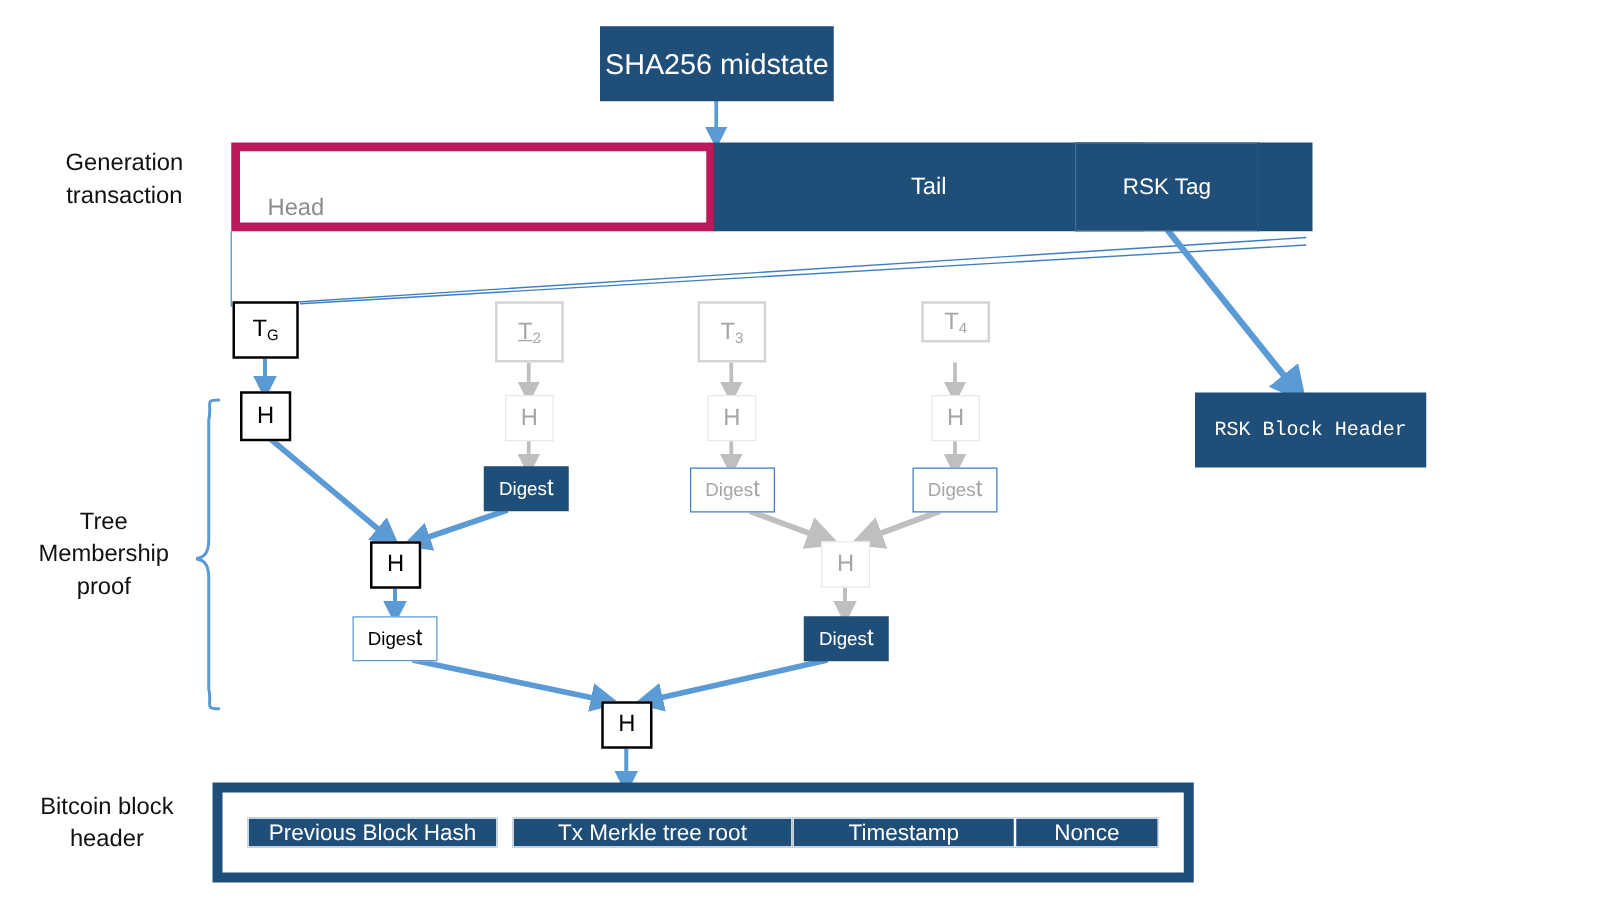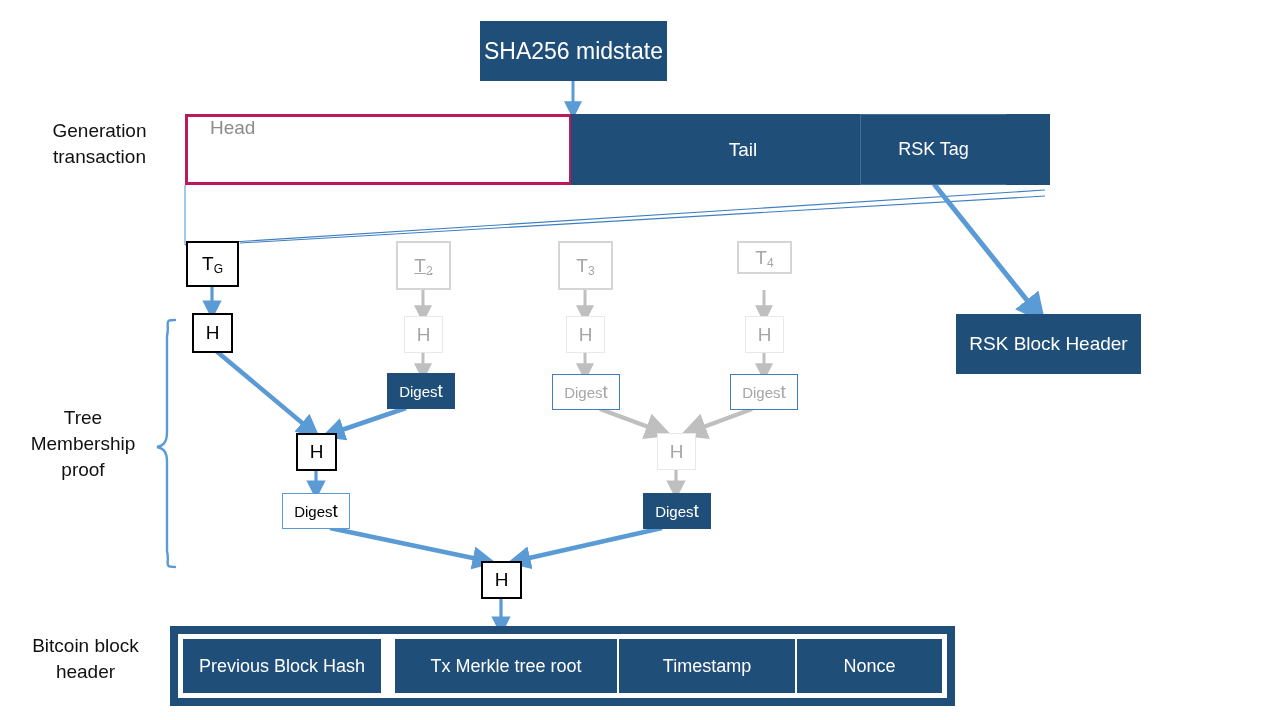--- a/index.html
+++ b/index.html
@@ -15,41 +15,41 @@
 
   .dark{background:#1f4e79;color:#ffffff;}
   .node-black{background:#ffffff;border:2px solid #000000;color:#000000;}
   .node-gray{background:#ffffff;border:2px solid #d5d5d5;color:#a6a6a6;}
   .node-gray-thin{background:#ffffff;border:1.5px solid #e8e8e8;color:#a6a6a6;}
   .digest-white-blue{background:#ffffff;border:1.6px solid #5b9bd5;color:#000000;}
   .digest-gray-blue{background:#ffffff;border:1.6px solid #3f7fc1;color:#a6a6a6;}
 
   .sha-box{font-size:23px;}
   .gt-bar{position:absolute;box-sizing:border-box;}
-  .gt-head{background:#ffffff;border:3px solid #be185d;color:#8c8c8c;font-size:19px;
-           display:flex;align-items:flex-start;padding-left:22px;}
+  .gt-head{background:#ffffff;border:7px solid #be185d;color:#8c8c8c;font-size:19px;
+           display:flex;align-items:flex-end;padding-left:22px;}
   .gt-tail{background:#1f4e79;color:#fff;font-size:19px;display:flex;align-items:center;
            justify-content:center;}
   .gt-rsk{background:#1f4e79;color:#fff;font-size:18px;display:flex;align-items:center;
           justify-content:center;border:1px solid #3f6f95;box-sizing:border-box;}
   .gt-end{background:#1f4e79;}
 
   .tbox{font-size:19px;}
   .tbox sub{font-size:12px;vertical-align:baseline;position:relative;top:3px;}
   .hbox{font-size:19px;}
   .digest{font-size:15px;}
   .digest .big{font-size:19px;}
 
   .bh-outer{position:absolute;background:#1f4e79;box-sizing:border-box;padding:8px;}
   .bh-inner{position:absolute;background:#ffffff;box-sizing:border-box;
             display:flex;align-items:stretch;}
   .bh-cell{background:#1f4e79;border:1.5px solid #ffffff;box-sizing:border-box;color:#fff;
            display:flex;align-items:center;justify-content:center;text-align:center;
            font-size:18px;line-height:23px;}
-  .rsk-bh{font-size:19px;}
+  .rsk-bh{font-size:16px;font-family:Liberation Mono, monospace;}
 </style>
 </head>
 <body>
 
 <div id="stage">
 
   <svg id="svg-layer" viewBox="0 0 1280 720" xmlns="http://www.w3.org/2000/svg">
     <defs>
       <marker id="ab" markerWidth="6" markerHeight="6" refX="3.6" refY="3" orient="auto" markerUnits="strokeWidth">
         <path d="M0,0 L6,3 L0,6 z" fill="#5b9bd5"></path>
@@ -188,21 +188,21 @@
   <div class="box dark digest" style="left:643px;top:493px;width:68px;height:36px;">
     <span><span>Diges</span><span class="big">t</span></span>
   </div>
 
   <div class="box node-black hbox" style="left:481px;top:561px;width:41px;height:38px;">
     <span>H</span>
   </div>
 
   <div class="bh-outer" style="left:170px;top:626px;width:785px;height:80px;">
     <div class="bh-inner" style="position:absolute;left:8px;top:8px;width:769px;height:64px;
-                                  padding:4px;">
+                                  padding:20px;">
       <div class="bh-cell" style="flex:0 0 200px;">
         <span>Previous Block Hash</span>
       </div>
       <div class="bh-cell" style="flex:0 0 224px;margin-left:12px;">
         <span>Tx Merkle tree root</span>
       </div>
       <div class="bh-cell" style="flex:0 0 178px;">
         <span>Timestamp</span>
       </div>
       <div class="bh-cell" style="flex:1 1 auto;">

